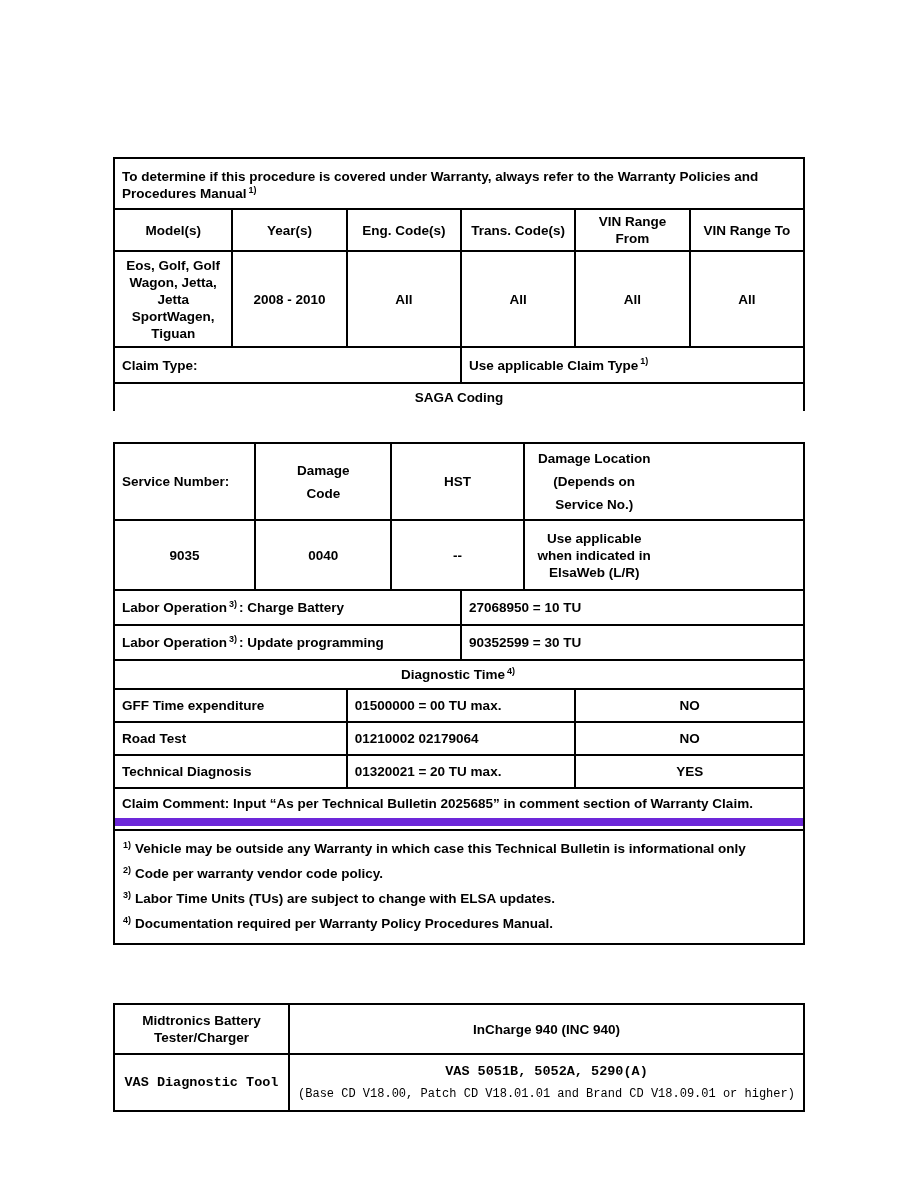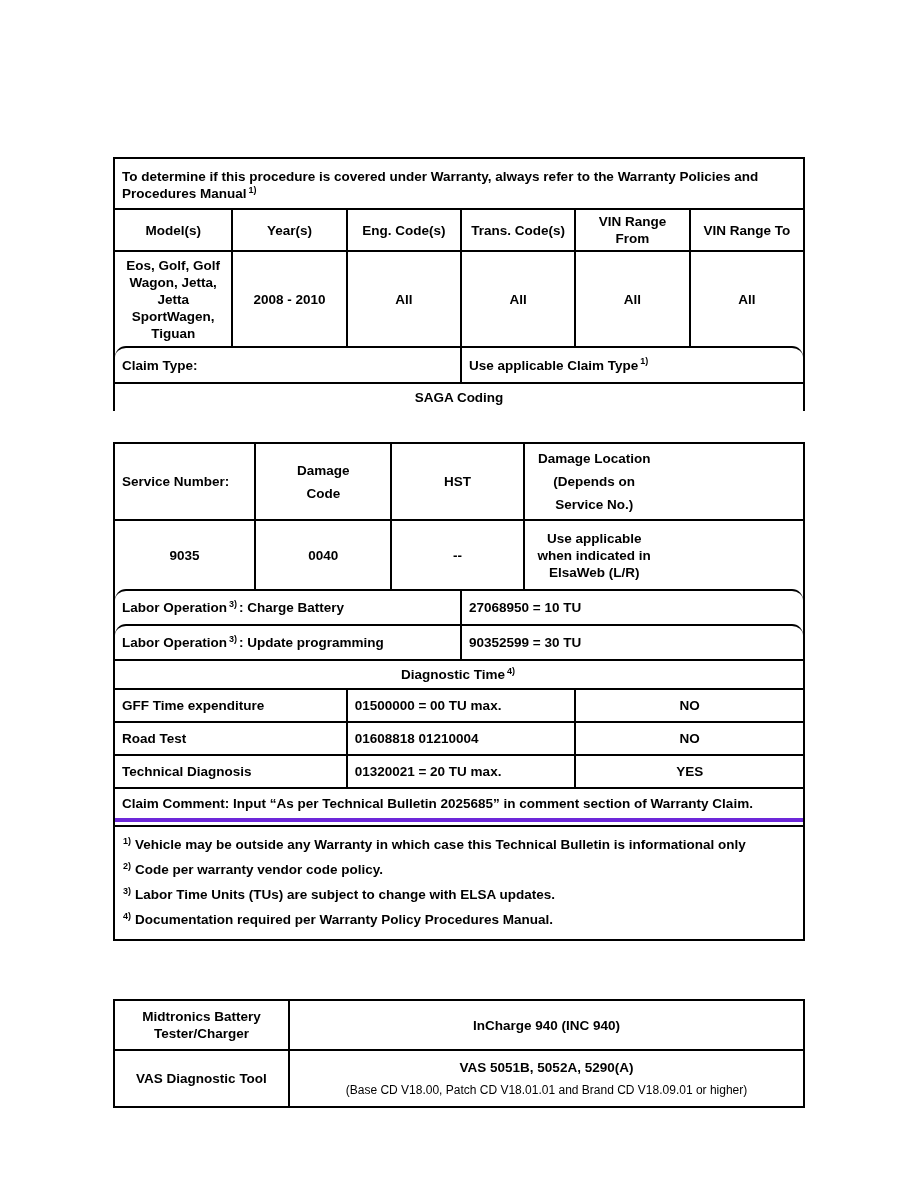--- a/index.html
+++ b/index.html
@@ -17,40 +17,40 @@
   .cell{
     border-left:2px solid #000;display:flex;flex-direction:column;
     align-items:center;justify-content:center;text-align:center;
     padding:3px 5px;box-sizing:border-box;line-height:17px;min-width:0;
   }
   .cell:first-child{border-left:0;}
   .left{align-items:flex-start;text-align:left;padding-left:7px;}
   .pre{white-space:pre-line;}
   .cols6{grid-template-columns:117fr 115fr 115fr 115fr 115fr 115fr;}
   .cols5{grid-template-columns:140fr 137fr 133fr 142fr 140fr;}
-  .cols2a{grid-template-columns:347fr 345fr;border-radius:11px;}
+  .cols2a{grid-template-columns:347fr 345fr;}
   .cols3{grid-template-columns:232fr 230fr 230fr;}
   .cols2b{grid-template-columns:174fr 518fr;}
   .h-colhdr{min-height:32px;}
   .h-models{min-height:94px;}
   .h-claim{min-height:34px;}
   .h-saga{min-height:27px;}
   .h-hdr2{min-height:72px;}
   .h-data2{min-height:68px;}
   .h-labor{min-height:33px;}
   .h-diaghdr{min-height:27px;}
   .h-diag{min-height:31px;}
   .h-comment{min-height:29px;}
   .h-toolhdr{min-height:27px;}
   .h-tool1{min-height:48px;}
-  .h-tool2{min-height:55px;}
+  .h-tool2{min-height:55px;font-family:Liberation Mono, monospace;}
   .hdr2{line-height:23px;}
   sup{font-size:9px;line-height:0;margin:0 2px;}
   .note-block{display:block;padding:9px 7px 6px 7px;line-height:17px;}
-  .comment-row{border-bottom:4px solid #6d28d9;}
+  .comment-row{border-bottom:8px solid #6d28d9;}
   .fngap{height:3px;}
   .footnotes{border-top:2px solid #000;padding:5px 10px 7px 7px;}
   .fn{line-height:25px;}
   .fn sup{margin:0 4px 0 1px;}
   .tool-sub{font-weight:400;font-size:12px;margin-top:7px;line-height:15px;}
   .tool-main{line-height:16px;}
 </style>
 </head>
 <body>
 
@@ -120,21 +120,21 @@
       <span><span>Diagnostic Time</span><sup>4)</sup></span>
     </div>
   </div>
   <div class="row cols3 h-diag">
     <div class="cell left">GFF Time expenditure</div>
     <div class="cell left">01500000 = 00 TU max.</div>
     <div class="cell">NO</div>
   </div>
   <div class="row cols3 h-diag">
     <div class="cell left">Road Test</div>
-    <div class="cell left">01608818 01210004</div>
+    <div class="cell left">01210002 02179064</div>
     <div class="cell">NO</div>
   </div>
   <div class="row cols3 h-diag">
     <div class="cell left">Technical Diagnosis</div>
     <div class="cell left">01320021 = 20 TU max.</div>
     <div class="cell">YES</div>
   </div>
   <div class="row comment-row h-comment">
     <div class="cell left">Claim Comment: Input “As per Technical Bulletin 2025685” in comment section of Warranty Claim.</div>
   </div>

